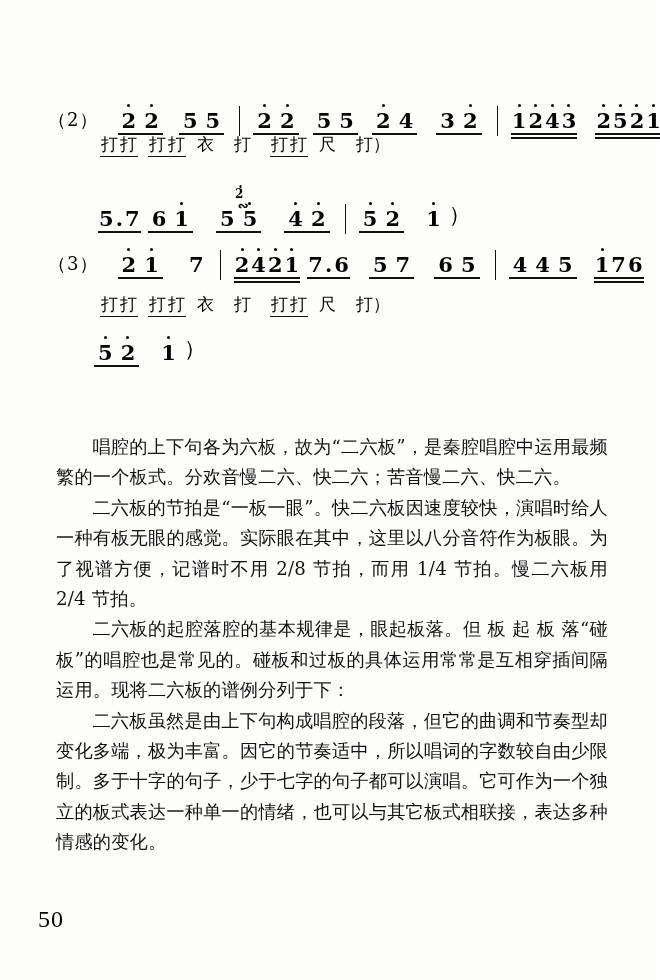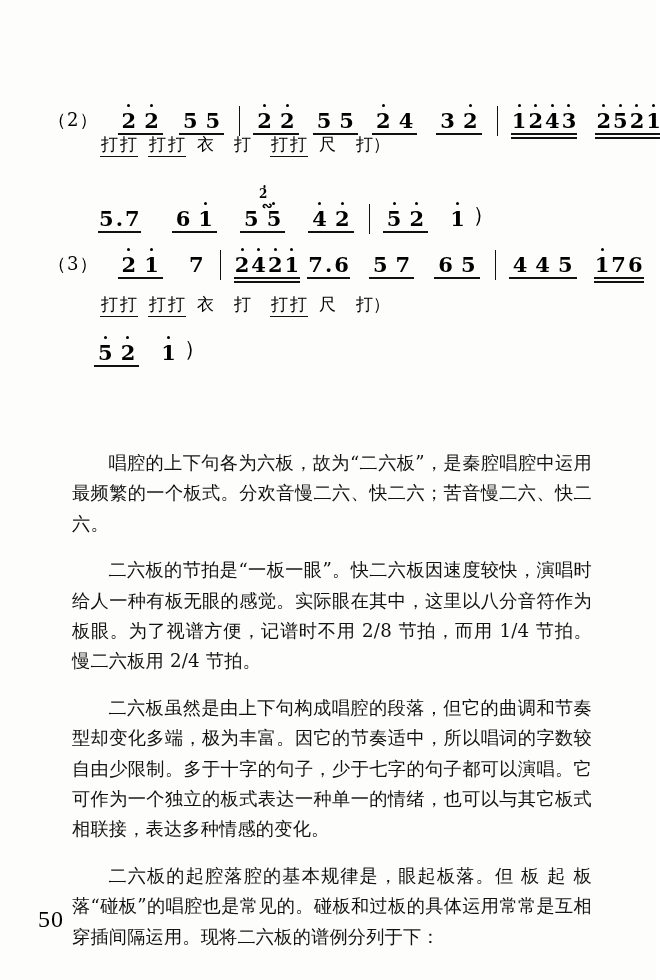--- a/index.html
+++ b/index.html
@@ -188,21 +188,21 @@
     left: 56px;
     top: 432px;
     width: 552px;
     font-family: "DejaVu Serif", "Liberation Serif", serif;
     font-size: 18.2px;
     line-height: 30.4px;
     text-align: justify;
     color: #121212;
   }
   .body p {
-    margin: 16px;
+    margin: 0;
     text-indent: 2em;
     letter-spacing: 0.2px;
   }
 
   
   .folio {
     position: absolute;
     left: 38px;
     top: 906px;
     font-family: Liberation Serif, serif;
@@ -293,21 +293,21 @@
     <div class="score-line" style="height:70px;">
       <div class="nrow" style="left:98px; top:30px;">
 
         <span class="grp">
           <span class="notes underline-grp">
             <span class="n">5</span><span class="n">.</span><span class="n">7</span>
             <span class="beam1"></span>
           </span>
         </span>
 
-        <span class="grp" style="margin-left:24px;">
+        <span class="grp" style="margin-left:0;">
           <span class="notes underline-grp">
             <span class="n sp">6</span><span class="n hi sp">1</span>
             <span class="beam1"></span>
           </span>
         </span>
 
         <span class="grp" style="margin-left:16px;">
           <span class="notes underline-grp">
             <span class="n sp">5</span><span class="n hi sp">5</span>
             <span class="beam1"></span>
@@ -435,19 +435,19 @@
         <span class="paren-close">）</span>
       </div>
     </div>
 
   </div>
 
 
   <div class="body">
     <p>唱腔的上下句各为六板，故为“二六板”，是秦腔唱腔中运用最频繁的一个板式。分欢音慢二六、快二六；苦音慢二六、快二六。</p>
     <p>二六板的节拍是“一板一眼”。快二六板因速度较快，演唱时给人一种有板无眼的感觉。实际眼在其中，这里以八分音符作为板眼。为了视谱方便，记谱时不用 2/8 节拍，而用 1/4 节拍。慢二六板用 2/4 节拍。</p>
+    <p>二六板的起腔落腔的基本规律是，眼起板落。但 板 起 板 落“碰板”的唱腔也是常见的。碰板和过板的具体运用常常是互相穿插间隔运用。现将二六板的谱例分列于下：</p>
     <p>二六板虽然是由上下句构成唱腔的段落，但它的曲调和节奏型却变化多端，极为丰富。因它的节奏适中，所以唱词的字数较自由少限制。多于十字的句子，少于七字的句子都可以演唱。它可作为一个独立的板式表达一种单一的情绪，也可以与其它板式相联接，表达多种情感的变化。</p>
-    <p>二六板的起腔落腔的基本规律是，眼起板落。但 板 起 板 落“碰板”的唱腔也是常见的。碰板和过板的具体运用常常是互相穿插间隔运用。现将二六板的谱例分列于下：</p>
   </div>
 
   <div class="folio">50</div>
 
 </div>
 
 </body></html>

